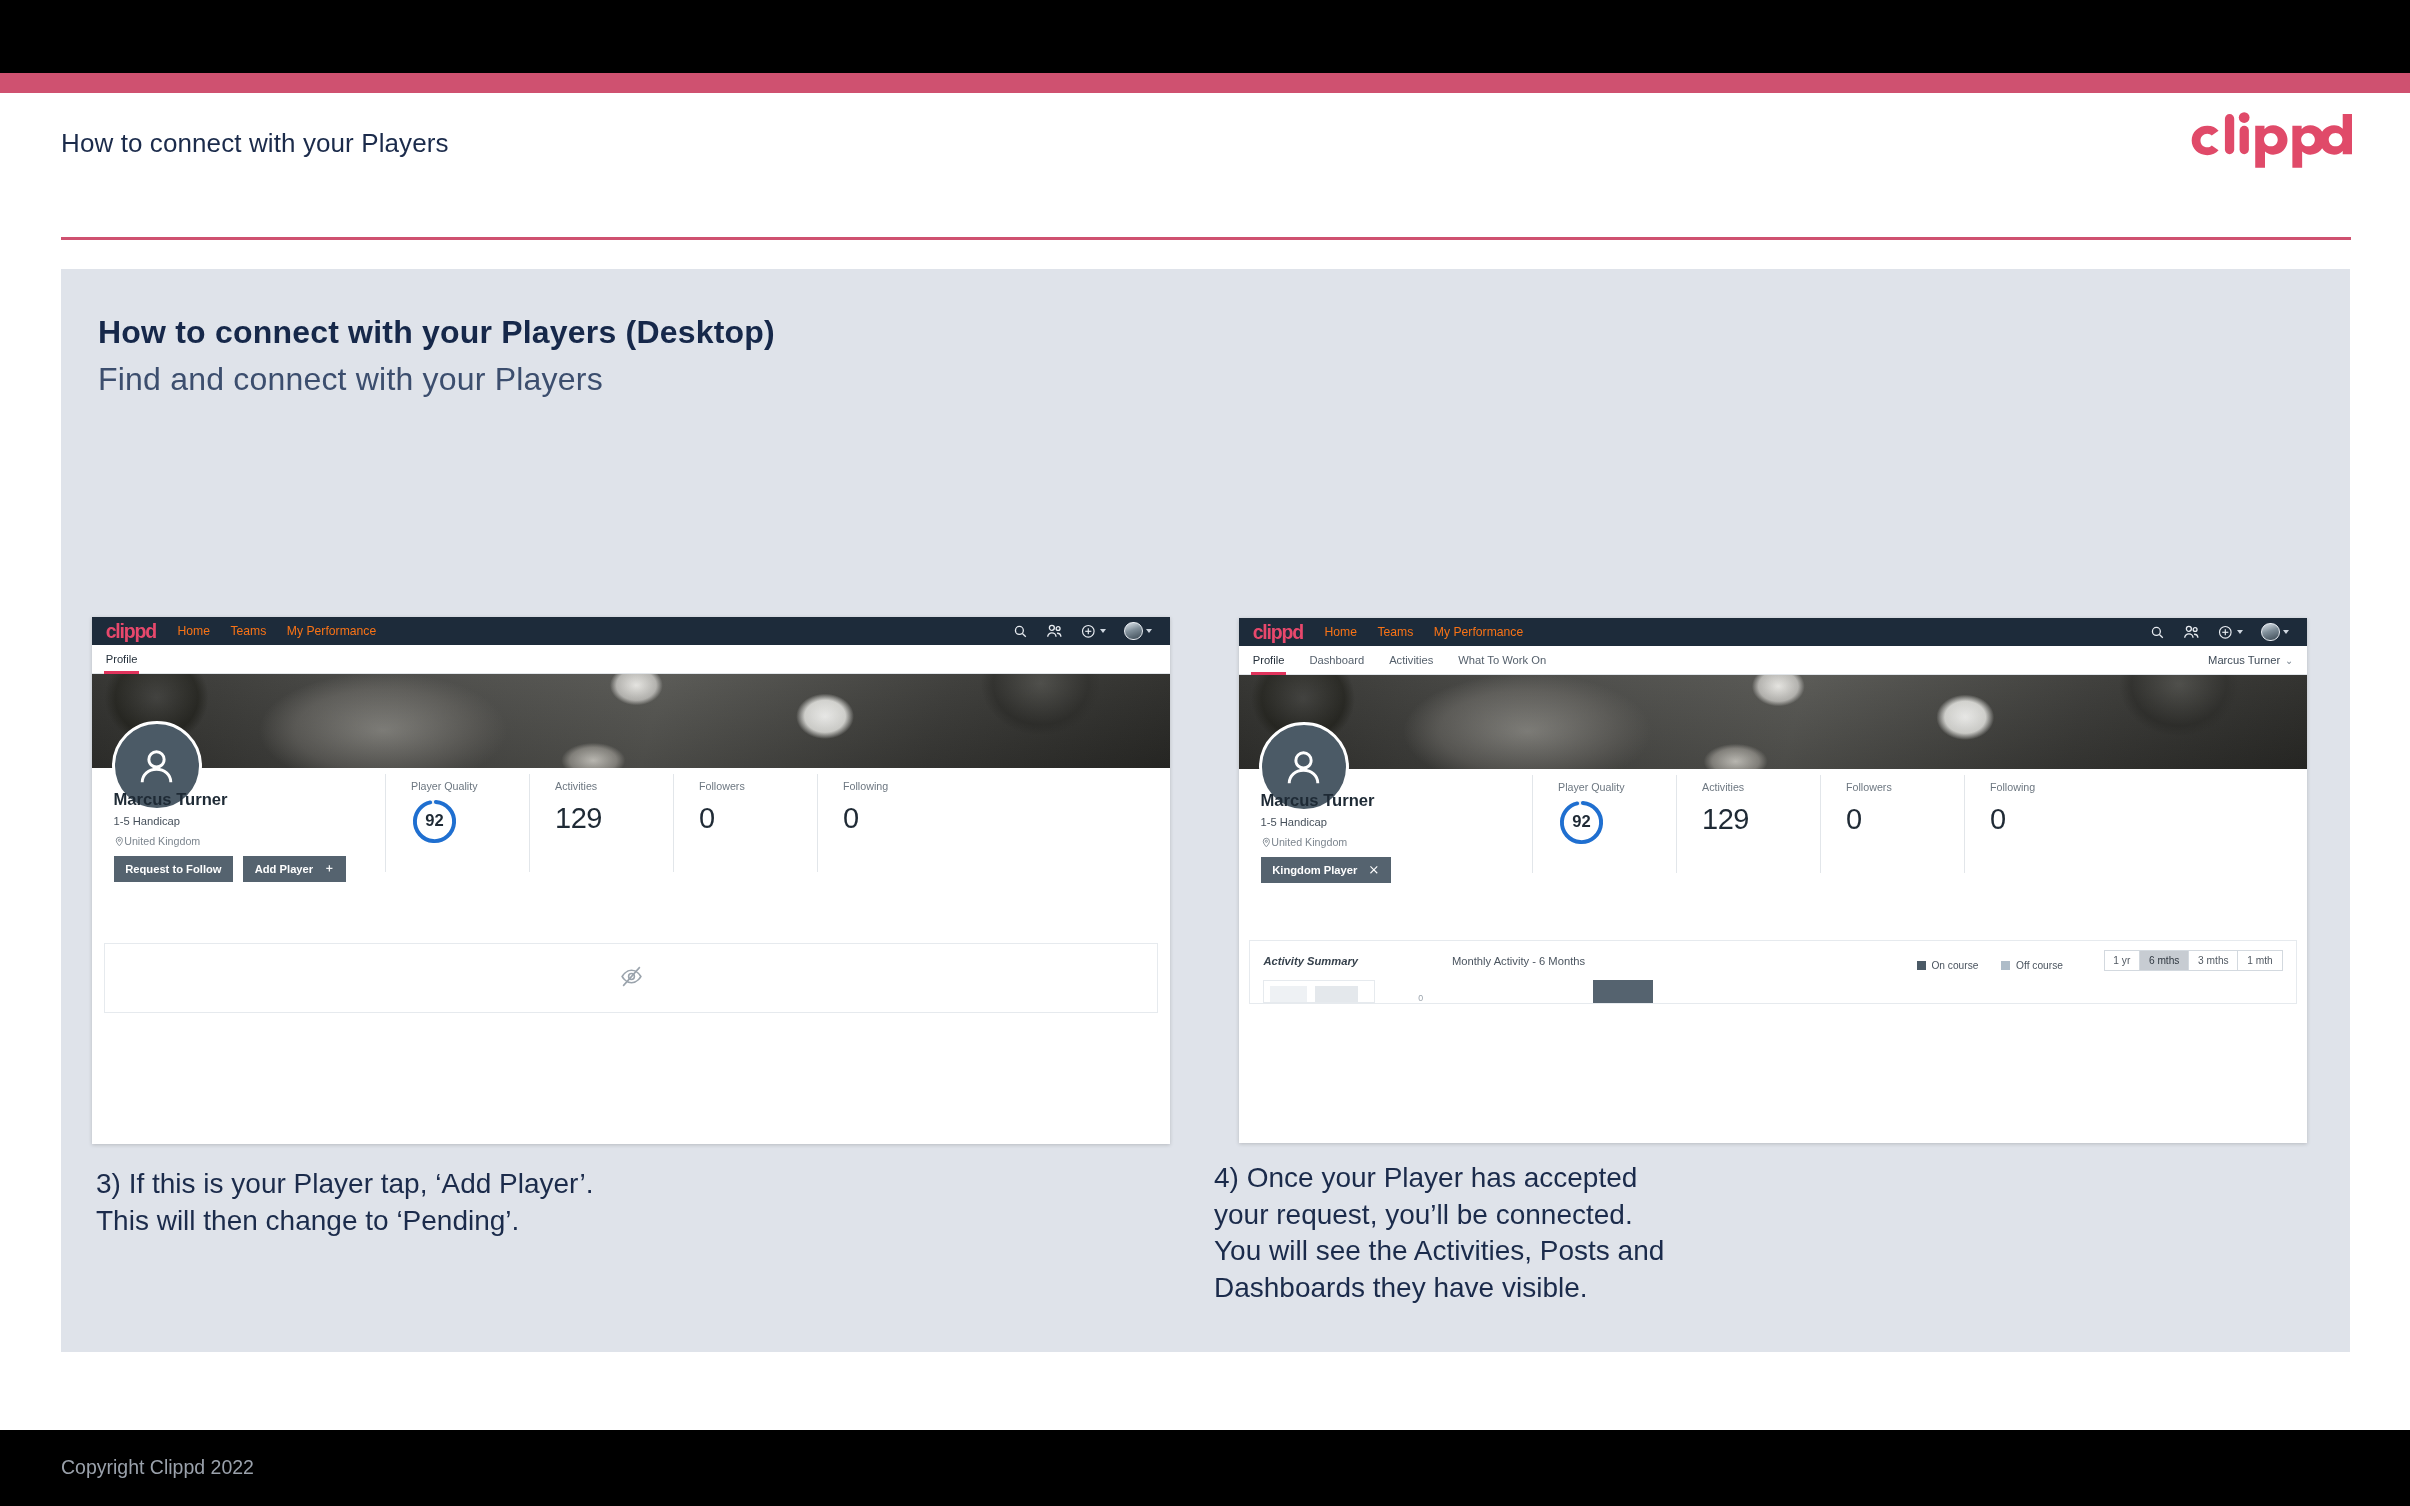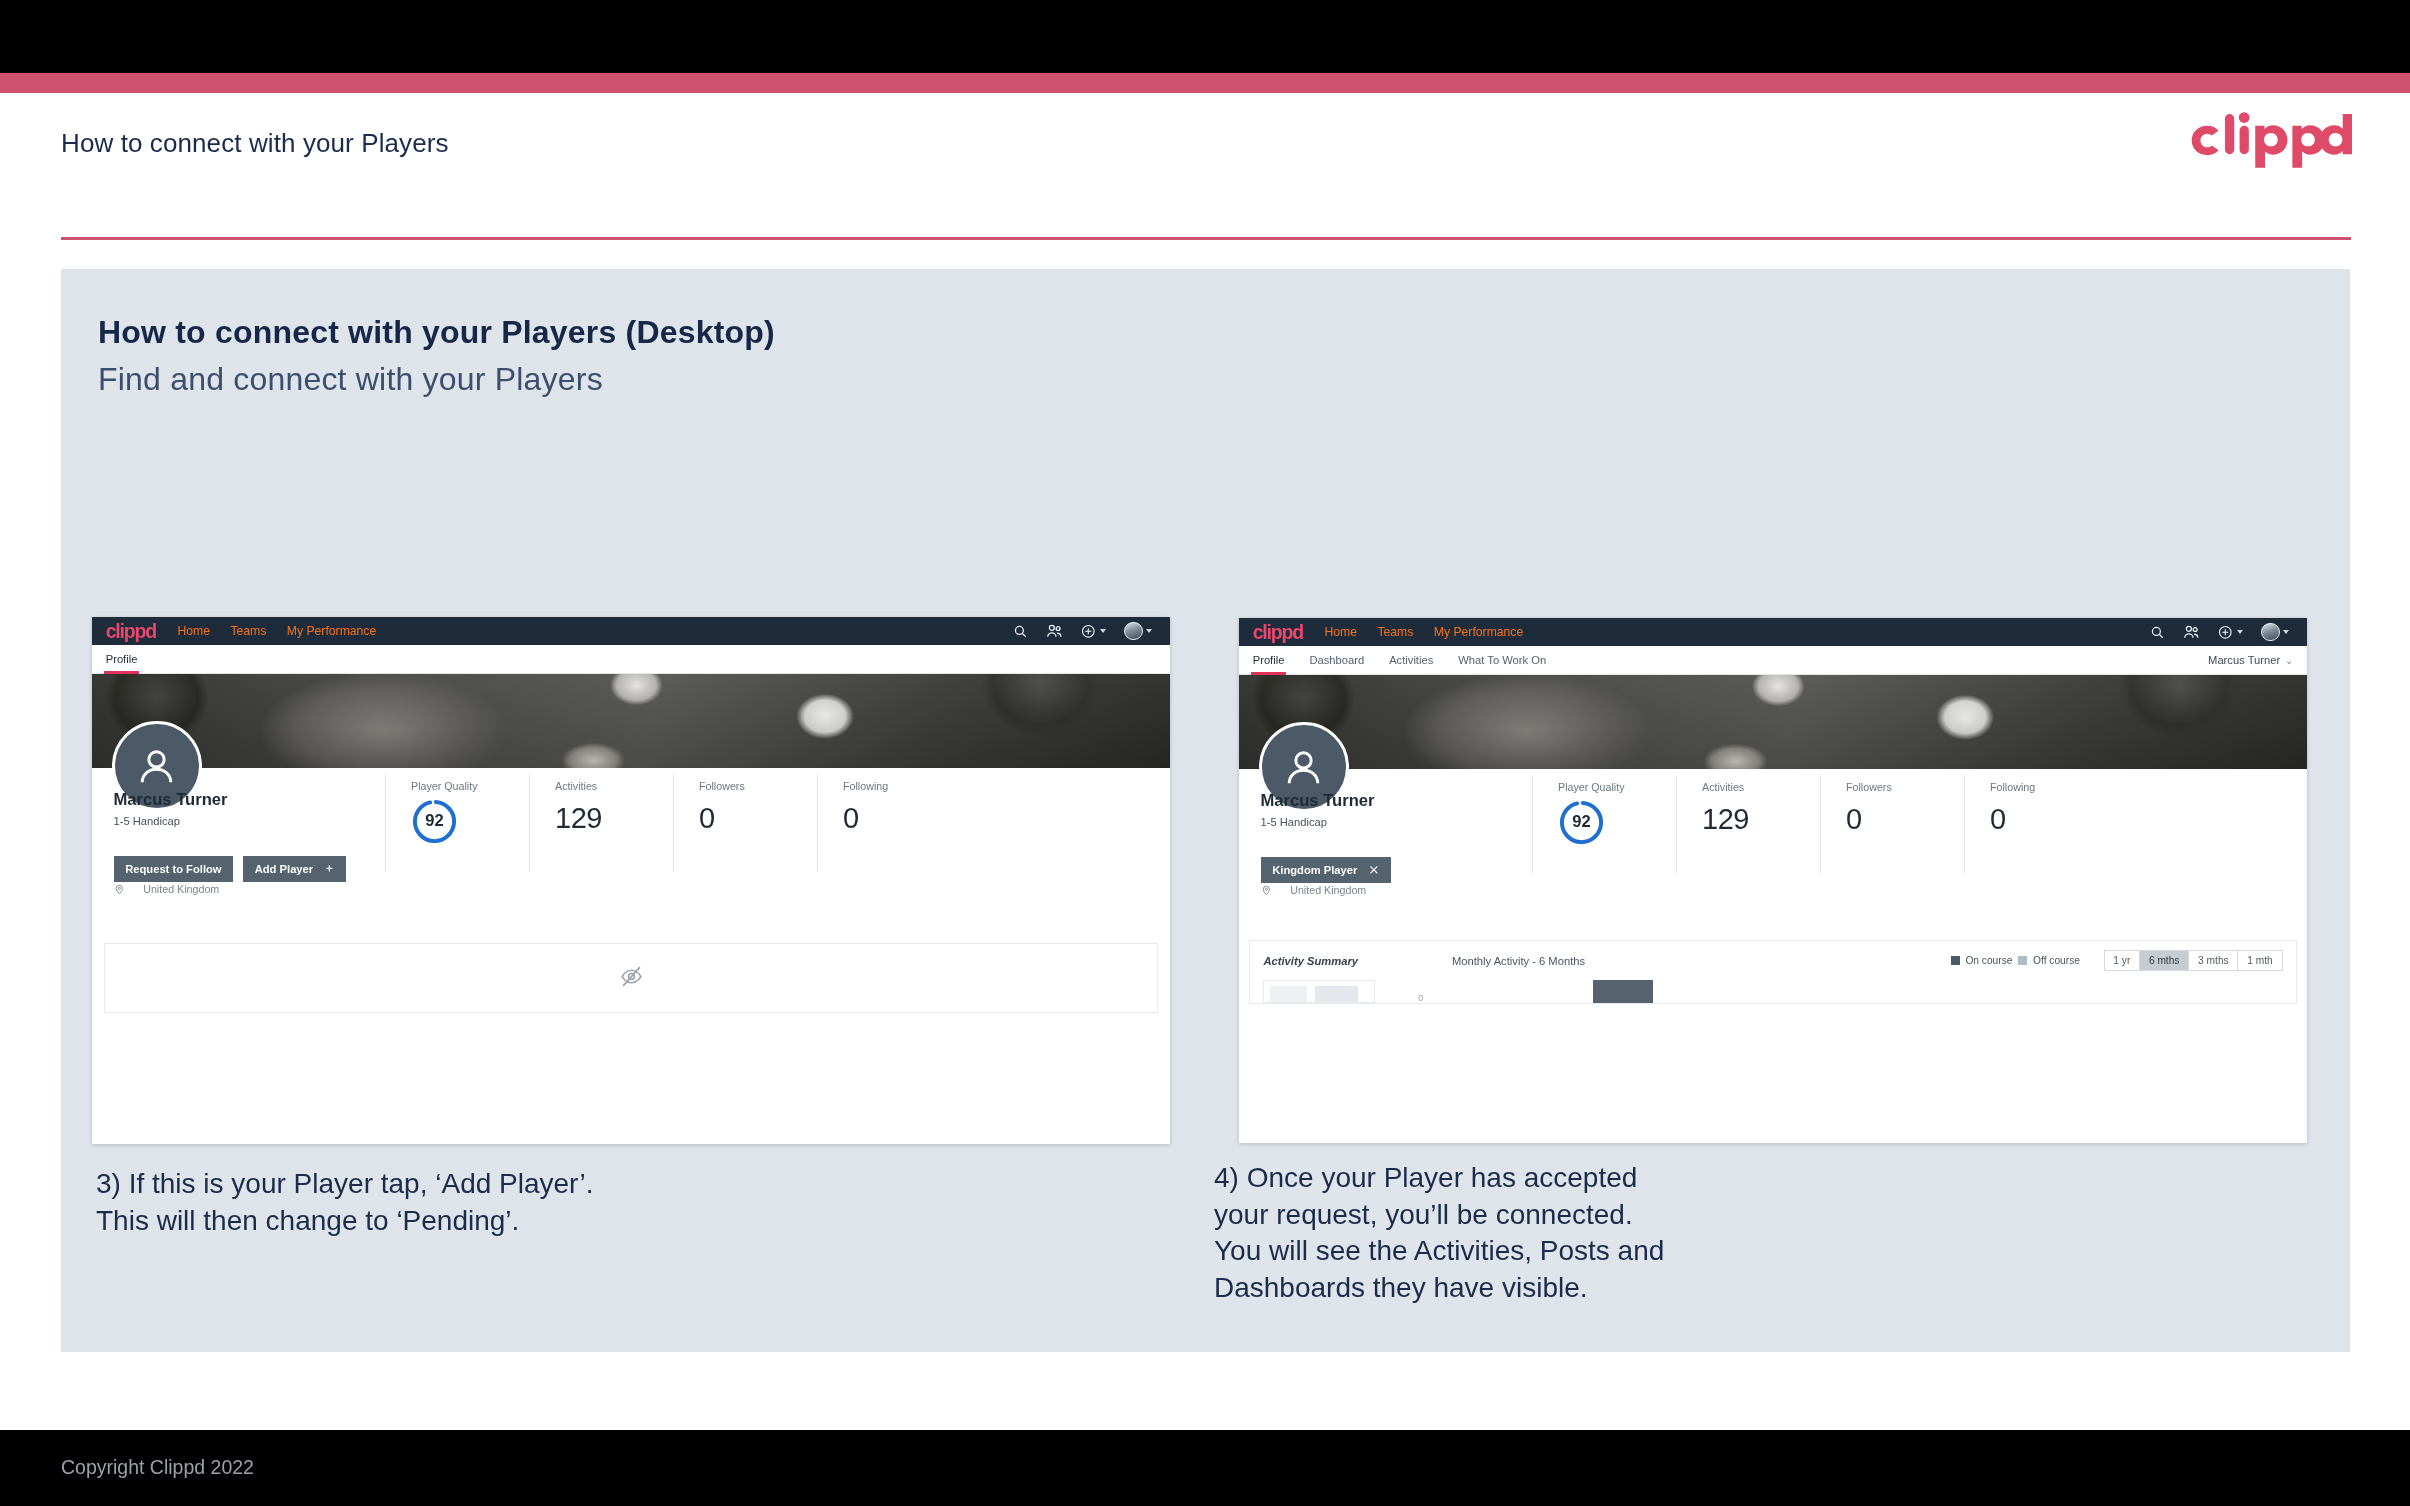--- a/index.html
+++ b/index.html
@@ -107,21 +107,21 @@
   
   .profile-body { position:relative; background:#fff; height:109px; }
   .avatar-big {
     position:absolute; left:19.5px; top:-47px; width:90px; height:90px; border-radius:50%;
     background:#4b5a66; border:3.9px solid #fff;
     display:flex; align-items:center; justify-content:center;
   }
   .avatar-big svg { display:block; }
   .p-name   { position:absolute; left:21.5px; top:21.5px; font-size:16.6px; font-weight:bold; color:#1e2a35; }
   .p-hcap   { position:absolute; left:21.5px; top:47px; font-size:11.2px; color:#46505b; }
-  .p-loc    { position:absolute; left:21.5px; top:67px; font-size:10.7px; color:#7d868f; display:flex; align-items:center; gap:19px;margin-top:48px; }
+  .p-loc    { position:absolute; left:21.5px; top:67px; font-size:10.7px; color:#7d868f; display:flex; align-items:center; gap:0; }
   .p-loc svg { display:block; }
   .p-actions{ position:absolute; left:21.5px; top:88px; display:flex; gap:9.8px; }
   .btn {
     background:#55636f; color:#fff; font-size:11.2px; font-weight:bold;
     padding:6.8px 11.7px; display:flex; align-items:center; gap:10.7px; white-space:nowrap;
   }
 
   
   .stats { position:absolute; left:293px; top:5.9px; display:flex; height:98px; }
   .stat { padding:0 0 0 25px; min-width:144px; border-left:1px solid #e2e6ea; position:relative; }
@@ -144,21 +144,21 @@
   .eye-off { color:#9aa3ac; }
 
   
   .act-bar {
     position:absolute; left:9.8px; right:9.8px; top:322px; height:64px;
     background:#fff; border:1px solid #e6eaee;
   }
   .act-row { display:flex; align-items:center; height:39px; padding:0 13.7px; }
   .act-title { font-size:11.2px; color:#36414c; font-weight:bold;font-style:italic; }
   .act-sub { font-size:11.2px; color:#4a545f; margin-left:94px; }
-  .legend { margin-left:auto; display:flex; align-items:center; gap:6px; }
+  .legend { margin-left:auto; display:flex; align-items:flex-end; gap:23px; }
   .legend-item { display:flex; align-items:center; gap:5.9px; font-size:10.2px; color:#4a545f; }
   .sw { width:8.8px; height:8.8px; display:inline-block; }
   .seg { display:flex; border:1px solid #d3d9df; margin-left:17.6px; }
   .seg div { font-size:10.2px; color:#515962; padding:3.9px 8.8px; border-left:1px solid #d3d9df; }
   .seg div:first-child { border-left:none; }
   .seg div.on { background:#c7ccd2; color:#2f3740; }
   .act-skel { display:flex; align-items:flex-end; padding:0 13.7px; gap:9.8px; height:23.4px; }
   .sk-box { border:1px solid #e6eaee; width:112px; height:23.4px; display:flex; gap:7.8px; padding:4.9px 5.9px 0 5.9px;}
   .sk-bar { background:#eef1f4; width:37px; }
   .sk-bar.b2 { background:#e4e8ec; width:43px; }

